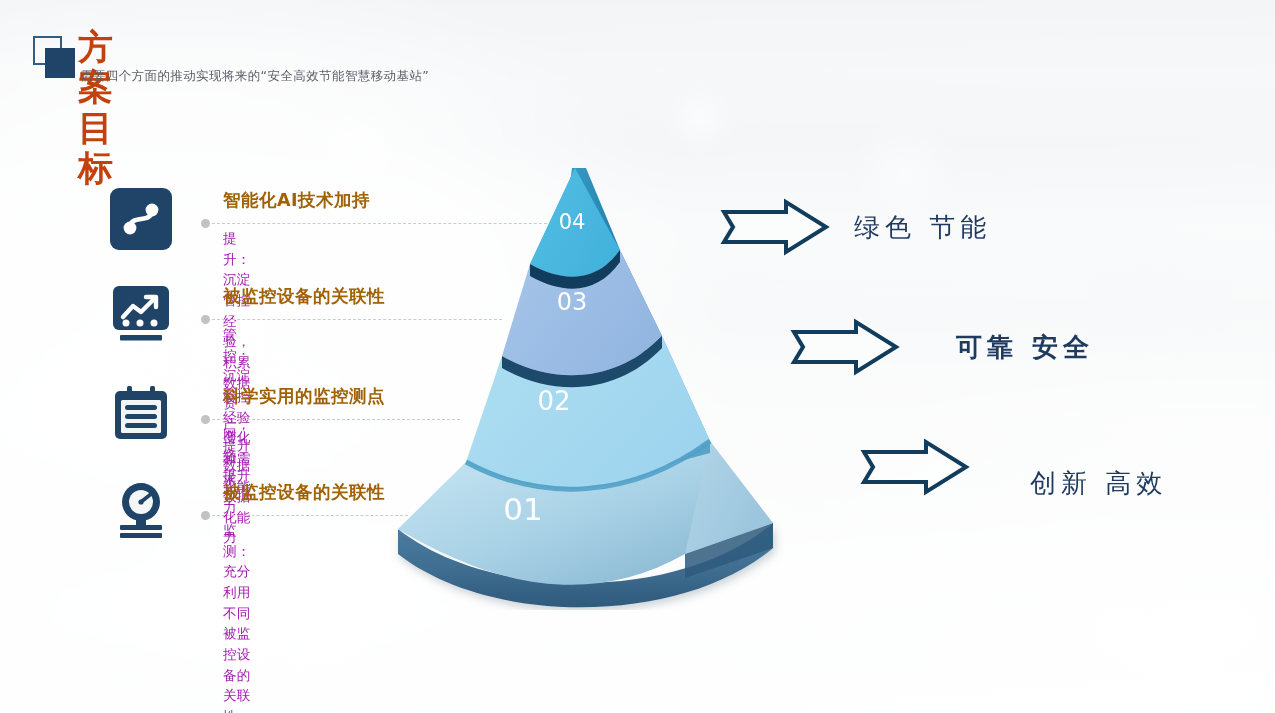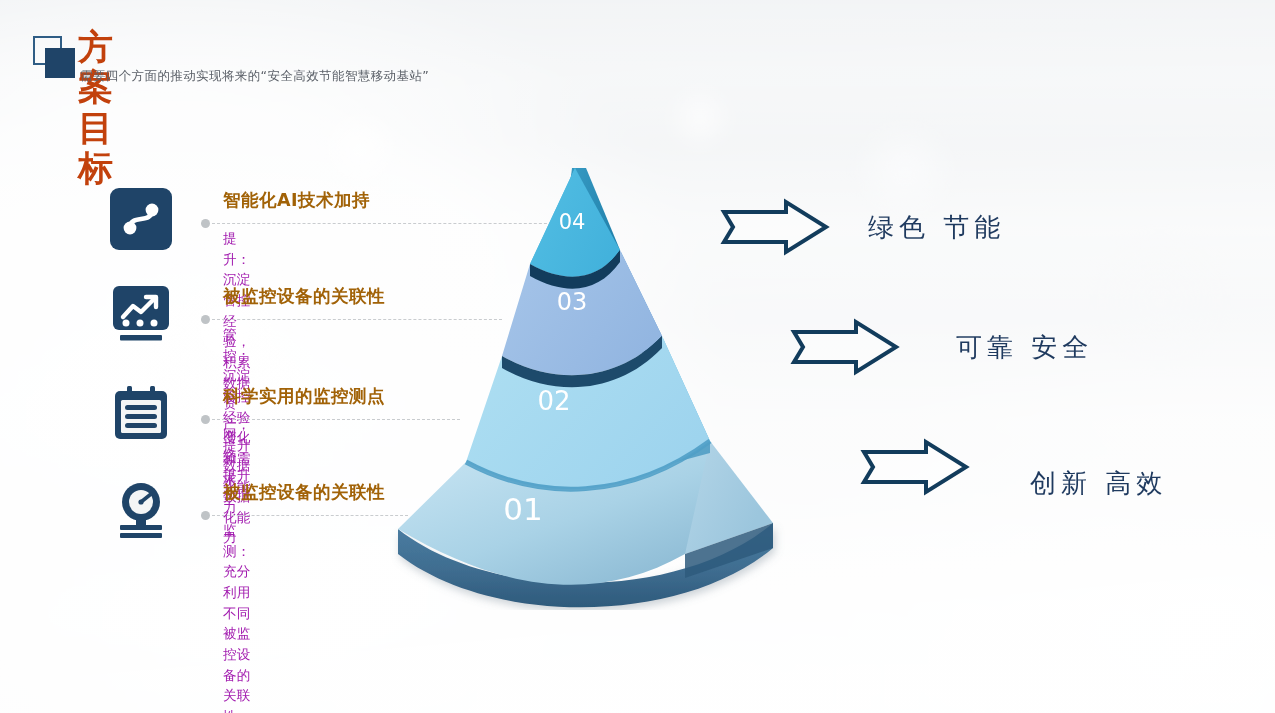--- a/index.html
+++ b/index.html
@@ -287,30 +287,30 @@
     </g>
   </svg>
 </div>
 
 <div class="arrow-row" style="left:720px; top:198px;">
   <div class="arrow-glyph">
     <svg width="110" height="58" viewBox="0 0 110 58">
       <path d="M4 14 L66 14 L66 4 L106 29 L66 54 L66 44 L4 44 L13 29 Z" fill="#ffffff" fill-opacity=".35" stroke="#123c5c" stroke-width="4" stroke-linejoin="miter"></path>
     </svg>
   </div>
-  <div class="arrow-label" style="left:148px; top:12px;text-align:right;">绿色  节能</div>
+  <div class="arrow-label" style="left:134px; top:12px;text-align:right;">绿色  节能</div>
 </div>
 
 <div class="arrow-row" style="left:790px; top:318px;">
   <div class="arrow-glyph">
     <svg width="110" height="58" viewBox="0 0 110 58">
       <path d="M4 14 L66 14 L66 4 L106 29 L66 54 L66 44 L4 44 L13 29 Z" fill="#ffffff" fill-opacity=".35" stroke="#123c5c" stroke-width="4" stroke-linejoin="miter"></path>
     </svg>
   </div>
-  <div class="arrow-label" style="left:166px; top:12px;">可靠  安全</div>
+  <div class="arrow-label" style="left:166px; top:12px;font-weight:bold;">可靠  安全</div>
 </div>
 
 <div class="arrow-row" style="left:860px; top:438px;">
   <div class="arrow-glyph">
     <svg width="110" height="58" viewBox="0 0 110 58">
       <path d="M4 14 L66 14 L66 4 L106 29 L66 54 L66 44 L4 44 L13 29 Z" fill="#ffffff" fill-opacity=".35" stroke="#123c5c" stroke-width="4" stroke-linejoin="miter"></path>
     </svg>
   </div>
   <div class="arrow-label" style="left:170px; top:28px;">创新  高效</div>
 </div>

